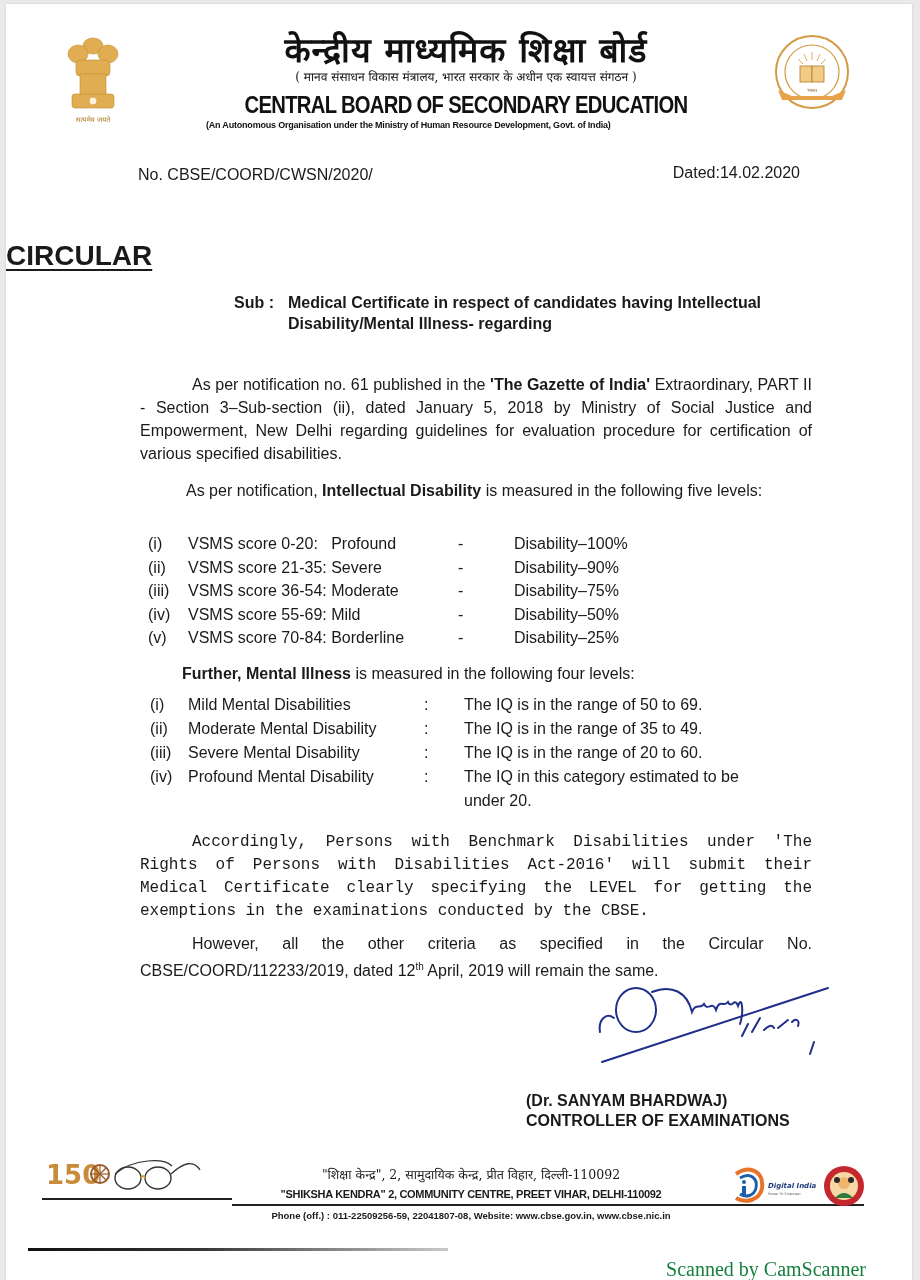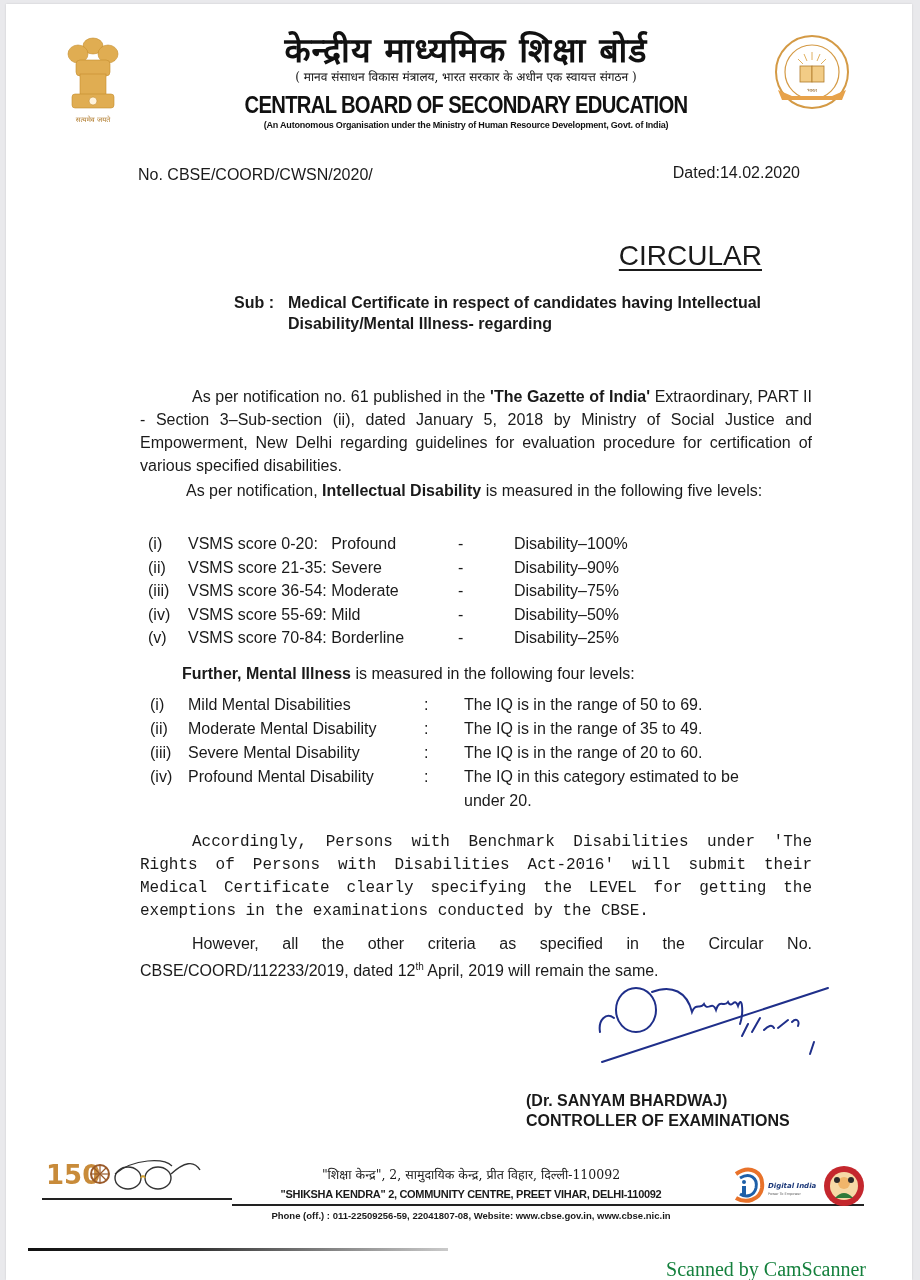--- a/index.html
+++ b/index.html
@@ -28,44 +28,44 @@
   .hindi-sub {
     left: 200px; width: 520px; top: 64px; text-align: center;
     font-family: "DejaVu Serif", serif; font-size: 12px; color: #111;
   }
   .eng-title {
     left: 200px; width: 520px; top: 88px; text-align: center;
     font-size: 23px; font-weight: bold; color: #111; letter-spacing: -0.8px;
     transform: scaleX(0.88); transform-origin: center;
   }
   .eng-sub {
-    left: 200px; width: 520px; top: 116px; text-align: center;
+    left: 200px; width: 520px; top: 116px; 
     font-size: 9px; font-weight: bold; color: #111; letter-spacing: -0.2px;
   }
 
   .ref-no { left: 132px; top: 162px; font-size: 16px; }
   .dated { right: 112px; top: 160px; font-size: 16px; }
 
   .circular-title {
-    left: 0; width: 756px; top: 236px; text-align: right;
-    font-size: 28px; font-weight: normal; text-decoration: underline;
+    left: 0; width: 756px; top: 236px; text-align: left;
+    font-size: 28px; font-weight: bold; text-decoration: underline;
     text-underline-offset: 4px; text-decoration-thickness: 2px;
   }
   .subject {
     left: 184px; top: 288px; width: 600px; font-size: 16px; font-weight: bold;
     line-height: 21px; display: flex; margin-left: 44px;
   }
   .subject .lbl { width: 54px; flex: none; }
 
   .para {
     font-size: 16px; line-height: 23px; text-align: justify;
     left: 134px; width: 672px;
   }
   .para .indent { display: inline-block; width: 52px; }
-  .p1 { top: 369px; margin-top: 12px; }
+  .p1 { top: 369px; }
   .p2 { top: 475px; }
 
   .id-list { left: 142px; top: 528px; font-size: 16px; line-height: 23.5px; }
   .id-row { display: flex; }
   .id-row .num { width: 40px; }
   .id-row .desc { width: 270px; }
   .id-row .dash { width: 56px; }
 
   .p3 { left: 176px; top: 661px; font-size: 16px; }
   .mi-list { left: 144px; top: 689px; font-size: 16px; line-height: 24px; }

